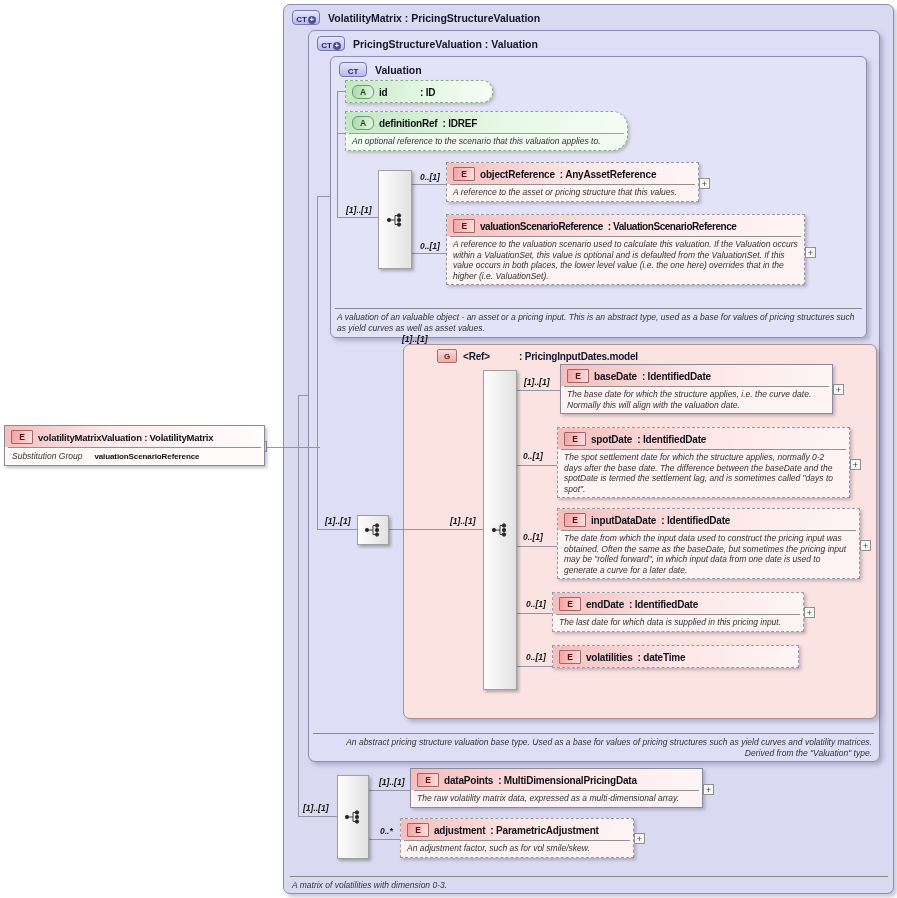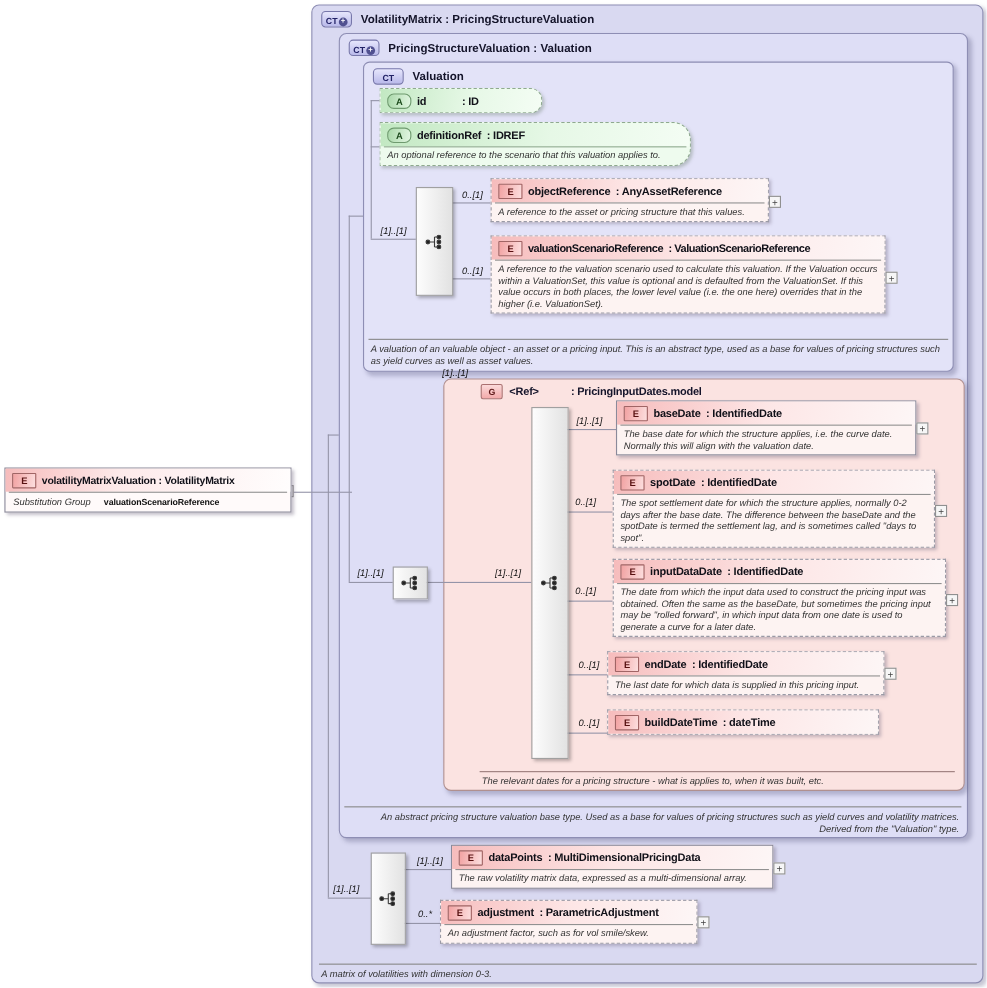--- a/index.html
+++ b/index.html
@@ -21,21 +21,21 @@
   .ann{border-top:1px solid #919191;margin:0 3px;padding:2px 3px 3px;font-size:8.5px;line-height:10.6px;font-style:italic;color:#333;background:transparent;}
 
   .abox{position:absolute;border:1px dashed #8faa8f;background:#eefbee;box-shadow:2px 2px 3px rgba(100,120,100,.35);overflow:hidden;}
   .abox .ehead{background:linear-gradient(100deg,#c2e8c2,#e6f8e6 55%,#f4fdf4);}
   .abox .ann{border-top-color:#8faa8f;}
 
   .seqbox{position:absolute;border:1px solid #a0a0a0;background:linear-gradient(to right,#fdfdfd,#e2e2e2);box-shadow:2px 2px 3px rgba(0,0,0,.28);display:flex;align-items:center;justify-content:center;}
   .hl,.vl{position:absolute;background:#9494a8;}
   .hl{height:1px;}
   .vl{width:1px;}
-  .mult{position:absolute;font-size:8.5px;font-weight:normal;font-style:italic;color:#111;white-space:nowrap;}
+  .mult{position:absolute;font-size:8.5px;font-weight:bold;font-style:italic;color:#111;white-space:nowrap;}
   .pbox{position:absolute;width:11px;height:11px;border:1px solid #909090;background:#f6f6f6;color:#444;font-size:9px;line-height:10px;text-align:center;box-sizing:border-box;}
 
   .namegap{min-width:36px;display:inline-block;}
   .namegap2{min-width:50px;display:inline-block;}
 
   .rootbox{position:absolute;border:1px solid #8a8a9a;background:#fffafa;box-shadow:2px 2px 3px rgba(110,100,125,.4);}
   .rootbox .ehead{background:linear-gradient(100deg,#f6bcbc,#fdeaea 40%,#fffdfd);font-size:9.5px;letter-spacing:-0.2px;}
   .subrow{display:flex;align-items:baseline;border-top:1px solid #919191;margin:0 3px;padding:3px 4px 4px;gap:12px;}
   .sublabel{font-size:8.5px;font-style:italic;color:#333;}
   .subvalue{font-size:8px;font-weight:bold;color:#111;letter-spacing:-0.1px;}
@@ -79,21 +79,20 @@
   </div>
 
   <div class="ctbox" style="left:403px;top:344px;width:472px;height:373px;background:#fbe3e1;border-color:#b09090;">
     <div class="ghead">
       <span class="gicon">
           <span>G</span>
         </span>
       <span class="namegap2">&lt;Ref&gt;</span>
       <span>: PricingInputDates.model</span>
     </div>
-    <div class="ctfoot" style="left:32px;right:8px;bottom:3px;border-top-color:#997b7b;">The relevant dates for a pricing structure - what is applies to, when it was built, etc.</div>
   </div>
 
   <div class="hl" style="left:262px;top:447px;width:58px;"></div>
   <div class="vl" style="left:298px;top:395px;height:421px;"></div>
   <div class="hl" style="left:298px;top:395px;width:10px;"></div>
   <div class="hl" style="left:298px;top:816px;width:39px;"></div>
   <div class="hl" style="left:317px;top:196px;width:13px;"></div>
   <div class="vl" style="left:317px;top:196px;height:333px;"></div>
   <div class="hl" style="left:317px;top:529px;width:40px;"></div>
   <div class="hl" style="left:387px;top:529px;width:96px;"></div>
@@ -247,21 +246,21 @@
       <span>endDate</span>
       <span>: IdentifiedDate</span>
     </div>
     <div class="ann">The last date for which data is supplied in this pricing input.</div>
   </div>
   <div class="ebox dashed" style="left:552px;top:645px;width:245px;">
     <div class="ehead">
       <span class="eicon">
           <span>E</span>
         </span>
-      <span>buildDateTime</span>
+      <span>volatilities</span>
       <span>: dateTime</span>
     </div>
   </div>
 
   <div class="ebox" style="left:410px;top:768px;width:291px;">
     <div class="ehead">
       <span class="eicon">
           <span>E</span>
         </span>
       <span>dataPoints</span>

